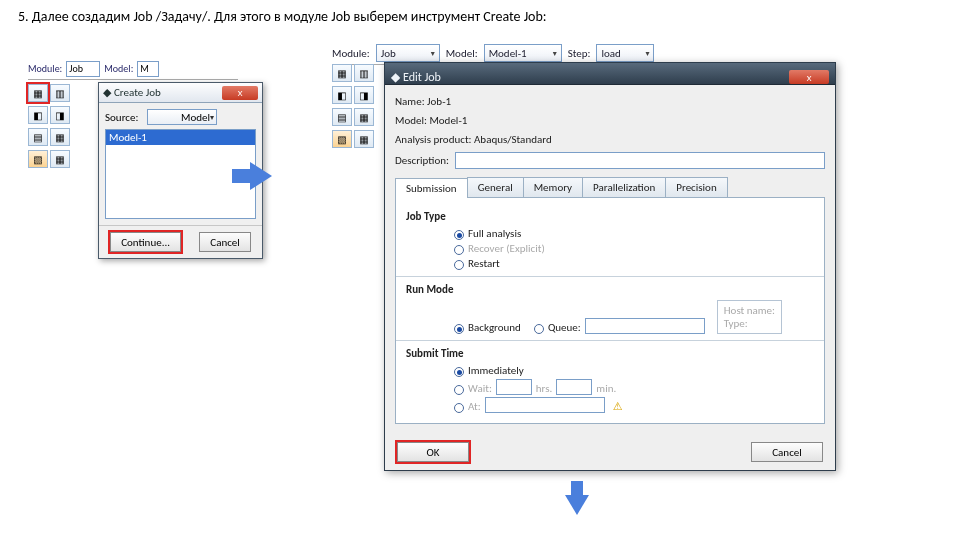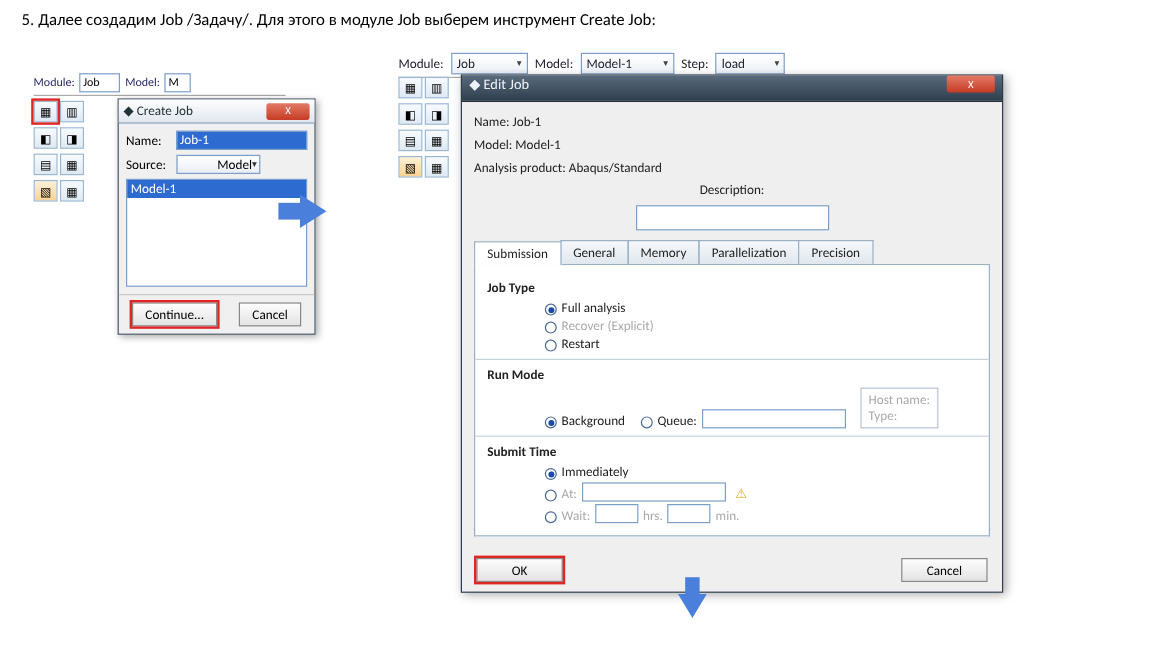--- a/index.html
+++ b/index.html
@@ -49,25 +49,25 @@
   .right-block { position: absolute; left: 332px; top: 42px; width: 504px; }
   .big-toolbar { display:flex; align-items:center; gap:6px; font-size:11px; color:#223; padding:2px 0; border-bottom:1px solid #aaa;}
   .big-toolbar .field{background:linear-gradient(#fff,#edf1f7);border:1px solid #7a9ec8;height:18px;padding:0 4px;display:flex;align-items:center;justify-content:space-between;font-size:11px;}
   .big-toolbar .field::after{content:"▾";font-size:8px;color:#444;margin-left:4px;}
   .fmod{width:64px;} .fmodel{width:78px;} .fstep{width:58px;}
 
   .palette-b { position:absolute; left:0; top:22px; width:44px; }
 
   
   .dlg-big { position:absolute; left:52px; top:20px; width:452px; background:#efefef; border:1px solid #2e3d4c; box-shadow:2px 2px 8px rgba(0,0,0,0.35);}
-  .tb-dark{display:flex;justify-content:space-between;align-items:flex-start;height:22px;padding:0 6px;background:linear-gradient(#586a7c,#2f3e4d);color:#eef3f8;font-size:12px;border-bottom:1px solid #1f2a36;}
+  .tb-dark{display:flex;justify-content:space-between;align-items:flex-end;height:22px;padding:0 6px;background:linear-gradient(#586a7c,#2f3e4d);color:#eef3f8;font-size:12px;border-bottom:1px solid #1f2a36;}
   .tb-dark .winbtn{width:40px;height:14px;background:linear-gradient(#e27a66,#c73b24);border-radius:2px;color:#fff;font-size:9px;display:flex;align-items:center;justify-content:center;}
   .dlg-big .body{padding:8px 10px 10px 10px;font-size:11px;color:#222;}
   .kv{margin:2px 0 6px 0;}
-  .desc-row{display:flex;align-items:center;gap:6px;margin:4px 0 8px 0;flex-direction:column;}
+  .desc-row{display:flex;align-items:center;gap:6px;margin:4px 0 8px 0;}
   .desc-row input{flex:1;height:17px;border:1px solid #7a9ec8;background:#fff;}
 
   .tabs{display:flex;border-bottom:1px solid #9bb0c4;}
   .tab{padding:3px 10px;font-size:11px;border:1px solid #9bb0c4;border-bottom:none;margin-right:-1px;background:linear-gradient(#f5f8fb,#e0e7ee);cursor:pointer;}
   .tab.active{background:#fff;position:relative;top:1px;}
   .tabcontent{border:1px solid #9bb0c4;border-top:none;background:#fff;padding:8px 10px;}
   .group-title{font-weight:bold;font-size:11px;margin:4px 0 4px 0;}
   .radio-row{display:flex;align-items:flex-end;gap:4px;margin:2px 0;padding-left:48px;}
   .radio-dot{width:10px;height:10px;border:1px solid #4a6a9c;border-radius:50%;display:inline-flex;align-items:center;justify-content:center;}
   .radio-dot.checked::after{content:"";width:5px;height:5px;border-radius:50%;background:#1a4aa3;}
@@ -113,24 +113,20 @@
     </div>
   </div>
 
   <div class="dlg">
     <div class="titlebar">
       <span>◆ <span>Create Job</span></span>
       <span class="winbtn">X</span>
     </div>
     <div class="dlg-body">
       <div class="fld-row">
-        <label>Name:</label>
-        <span class="tinput sel">Job-1</span>
-      </div>
-      <div class="fld-row">
         <label>Source:</label>
         <span class="combo">
             <span>Model</span>
           </span>
       </div>
       <div class="listbox">
         <div class="item">Model-1</div>
       </div>
     </div>
     <div class="btn-row">
@@ -225,32 +221,32 @@
           </span>
         </div>
         <div class="hr"></div>
         <div class="group-title">Submit Time</div>
         <div class="radio-row">
             <span class="radio-dot checked"></span>
             <span>Immediately</span>
           </div>
         <div class="radio-row disabled">
           <span class="radio-dot"></span>
-          <span class="txtsmall">At:</span>
-          <span class="field-small w120"></span>
-          <span class="tri-y">⚠</span>
-        </div>
-        <div class="radio-row disabled">
-          <span class="radio-dot"></span>
           <span class="txtsmall">Wait:</span>
           <span class="field-small w36"></span>
           <span class="txtsmall">hrs.</span>
           <span class="field-small w36"></span>
           <span class="txtsmall">min.</span>
         </div>
+        <div class="radio-row disabled">
+          <span class="radio-dot"></span>
+          <span class="txtsmall">At:</span>
+          <span class="field-small w120"></span>
+          <span class="tri-y">⚠</span>
+        </div>
       </div>
     </div>
     <div class="btns">
       <div class="btn hl">OK</div>
       <div class="btn">Cancel</div>
     </div>
   </div>
 </div>
 
 <div class="arrow-down"></div>

